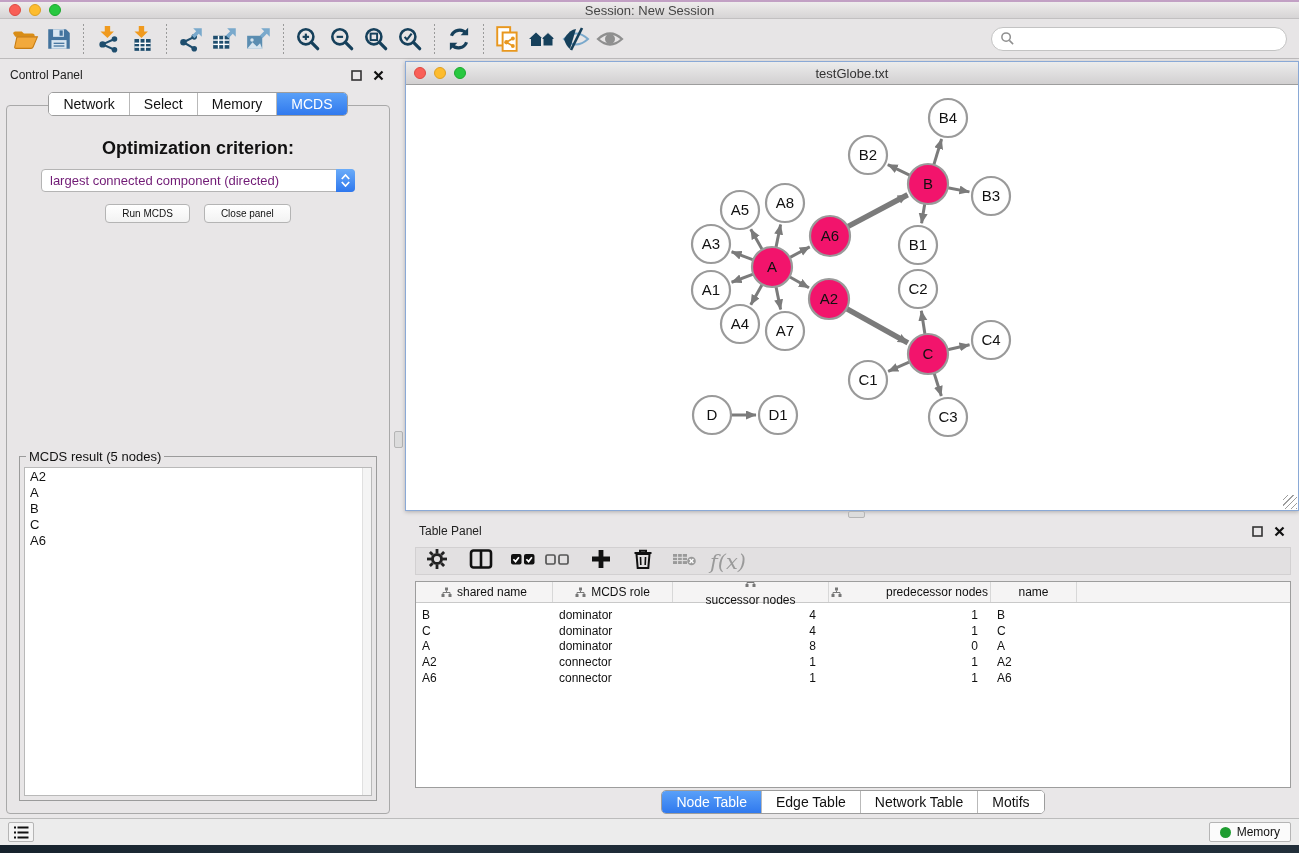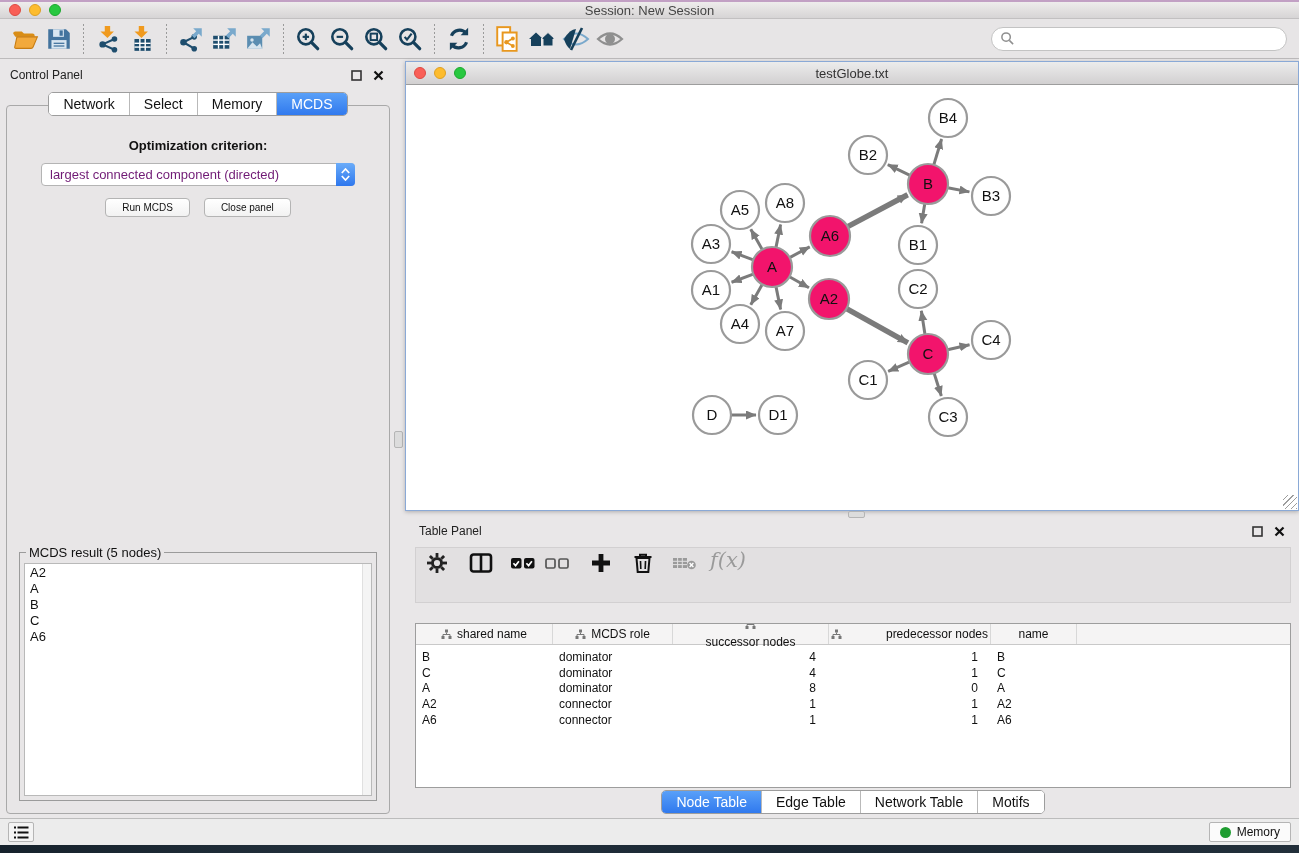--- a/index.html
+++ b/index.html
@@ -36,31 +36,31 @@
   .panel-title { font-size:12px; color:#222; }
   .panel-titlerow .sp { flex:1; }
   .win-mini-btn { width:15px; height:15px; display:flex; align-items:center; justify-content:center; margin-left:7px; }
   .cp-tabs-row { display:flex; justify-content:center; margin:7px 0 0 0; position:relative; z-index:2; }
   .seg-group { display:flex; background:#fff; border:1px solid #9d9d9d; border-radius:5px; overflow:hidden; }
   .seg { font-size:14px; color:#111; padding:3px 14px; border-left:1px solid #b9b9b9; background:#fff; }
   .seg:first-child { border-left:none; }
   .seg.active { background:linear-gradient(#59a0f8,#3079ee); color:#fff; }
   .cp-frame { flex:1; border:1px solid #a9a9a9; border-radius:4px; margin-top:-11px; padding:18px 10px 10px 10px;
     display:flex; flex-direction:column; background:#e8e6e7; min-height:0; }
-  .opt-label { text-align:center; font-size:13px; font-weight:bold; color:#111; margin-top:14px; }
+  .opt-label { text-align:center; font-size:18px; font-weight:bold; color:#111; margin-top:14px; }
   .dropdown { margin:10px 24px 0 24px; height:23px; background:#fff; border:1px solid #b4b4b4; border-radius:4px;
     display:flex; align-items:center; position:relative; }
   .dropdown-value { flex:1; font-size:13px; color:#701a75; padding-left:8px; white-space:nowrap; overflow:hidden; }
   .dropdown-stepper { width:19px; height:23px; margin-right:-1px; background:linear-gradient(#6aacf9,#2e77ee);
     border-radius:0 4px 4px 0; display:flex; flex-direction:column; align-items:center; justify-content:center; gap:1px; }
   .btn-row { display:flex; justify-content:center; gap:14px; margin-top:12px; }
   .mac-btn { background:linear-gradient(#ffffff,#f2f2f2); border:1px solid #b4b4b4; border-radius:4px;
     font-size:10px; color:#111; padding:3px 16px; font-family:"Liberation Sans",sans-serif; }
   .cp-spacer { flex:1; }
-  .groupbox { position:relative; border:1px solid #9b9b9b; margin:0 2px 2px 2px; height:249px; padding:10px 4px 4px 4px; background:#e8e6e7; }
+  .groupbox { position:relative; border:1px solid #9b9b9b; margin:0 2px 2px 2px; height:345px; padding:10px 4px 4px 4px; background:#e8e6e7; }
   .groupbox-legend { position:absolute; top:-8px; left:6px; background:#e8e6e7; padding:0 3px; font-size:13px; color:#111; }
   .result-list { width:100%; height:100%; background:#fff; border:1px solid #b9b9b9; position:relative; overflow:hidden; padding:1px 0; }
   .result-item { font-size:13px; color:#111; padding:0 5px; height:16px; line-height:16px; }
   .vscroll-track { position:absolute; right:0; top:0; bottom:0; width:9px; background:#f4f4f4; border-left:1px solid #e0e0e0; }
 
   
   .v-divider { width:13px; position:relative; }
   .v-grip { position:absolute; left:2px; top:372px; width:9px; height:17px; background:#dcdcdc; border:1px solid #b5b5b5; border-radius:2px; }
 
   
@@ -77,24 +77,24 @@
   .net-canvas svg.graph { position:absolute; inset:0; }
   .resize-grip { position:absolute; right:1px; bottom:1px; width:14px; height:14px;
     background:repeating-linear-gradient(135deg, transparent 0 3px, #9d9d9d 3px 4px); }
 
   
   .h-divider { height:8px; position:relative; }
   .h-grip { position:absolute; left:443px; top:0px; width:17px; height:7px; background:#dcdcdc; border:1px solid #b5b5b5; border-radius:2px; }
 
   
   .table-panel { flex:1; display:flex; flex-direction:column; padding:2px 8px 2px 10px; min-height:0; }
-  .tp-toolbar { height:56px; background:#e2e0e1; border:1px solid #d2d0d1; display:flex; align-items:flex-start; margin-top:6px; padding:0 6px; gap:4px; }
+  .tp-toolbar { height:28px; background:#e2e0e1; border:1px solid #d2d0d1; display:flex; align-items:flex-end; margin-top:6px; padding:0 6px; gap:4px; }
   .tp-btn { width:30px; height:30px; display:flex; align-items:center; justify-content:center; }
   .fx-label { font-size:21px; color:#9a9a9a; font-family:"DejaVu Serif", serif; font-style:italic; margin-left:6px; }
-  .data-table { flex:1; margin-top:20px; border:1px solid #9d9d9d; background:#fff; overflow:hidden; display:flex; flex-direction:column; }
+  .data-table { flex:1; margin-top:6px; border:1px solid #9d9d9d; background:#fff; overflow:hidden; display:flex; flex-direction:column; }
   .thead { display:flex; height:21px; background:#f5f4f4; border-bottom:1px solid #c9c9c9; }
   .th { display:flex; align-items:center; justify-content:center; font-size:12px; color:#111; border-right:1px solid #d8d8d8; position:relative; gap:5px; }
   .th .hier { flex:none; }
   .tr { display:flex; height:15.7px; align-items:center; }
   .td { font-size:12px; color:#111; padding:0 6px; white-space:nowrap; overflow:hidden; }
   .c0 { width:137px; } .c1 { width:120px; } .c2 { width:156px;flex-direction:column; } .c3 { width:162px;gap:44px; } .c4 { width:86px; }
   .td.num { text-align:right; padding-right:13px; }
   .trows { padding-top:4px; }
 
   .tp-tabs-row { height:28px; display:flex; justify-content:center; align-items:center; }

